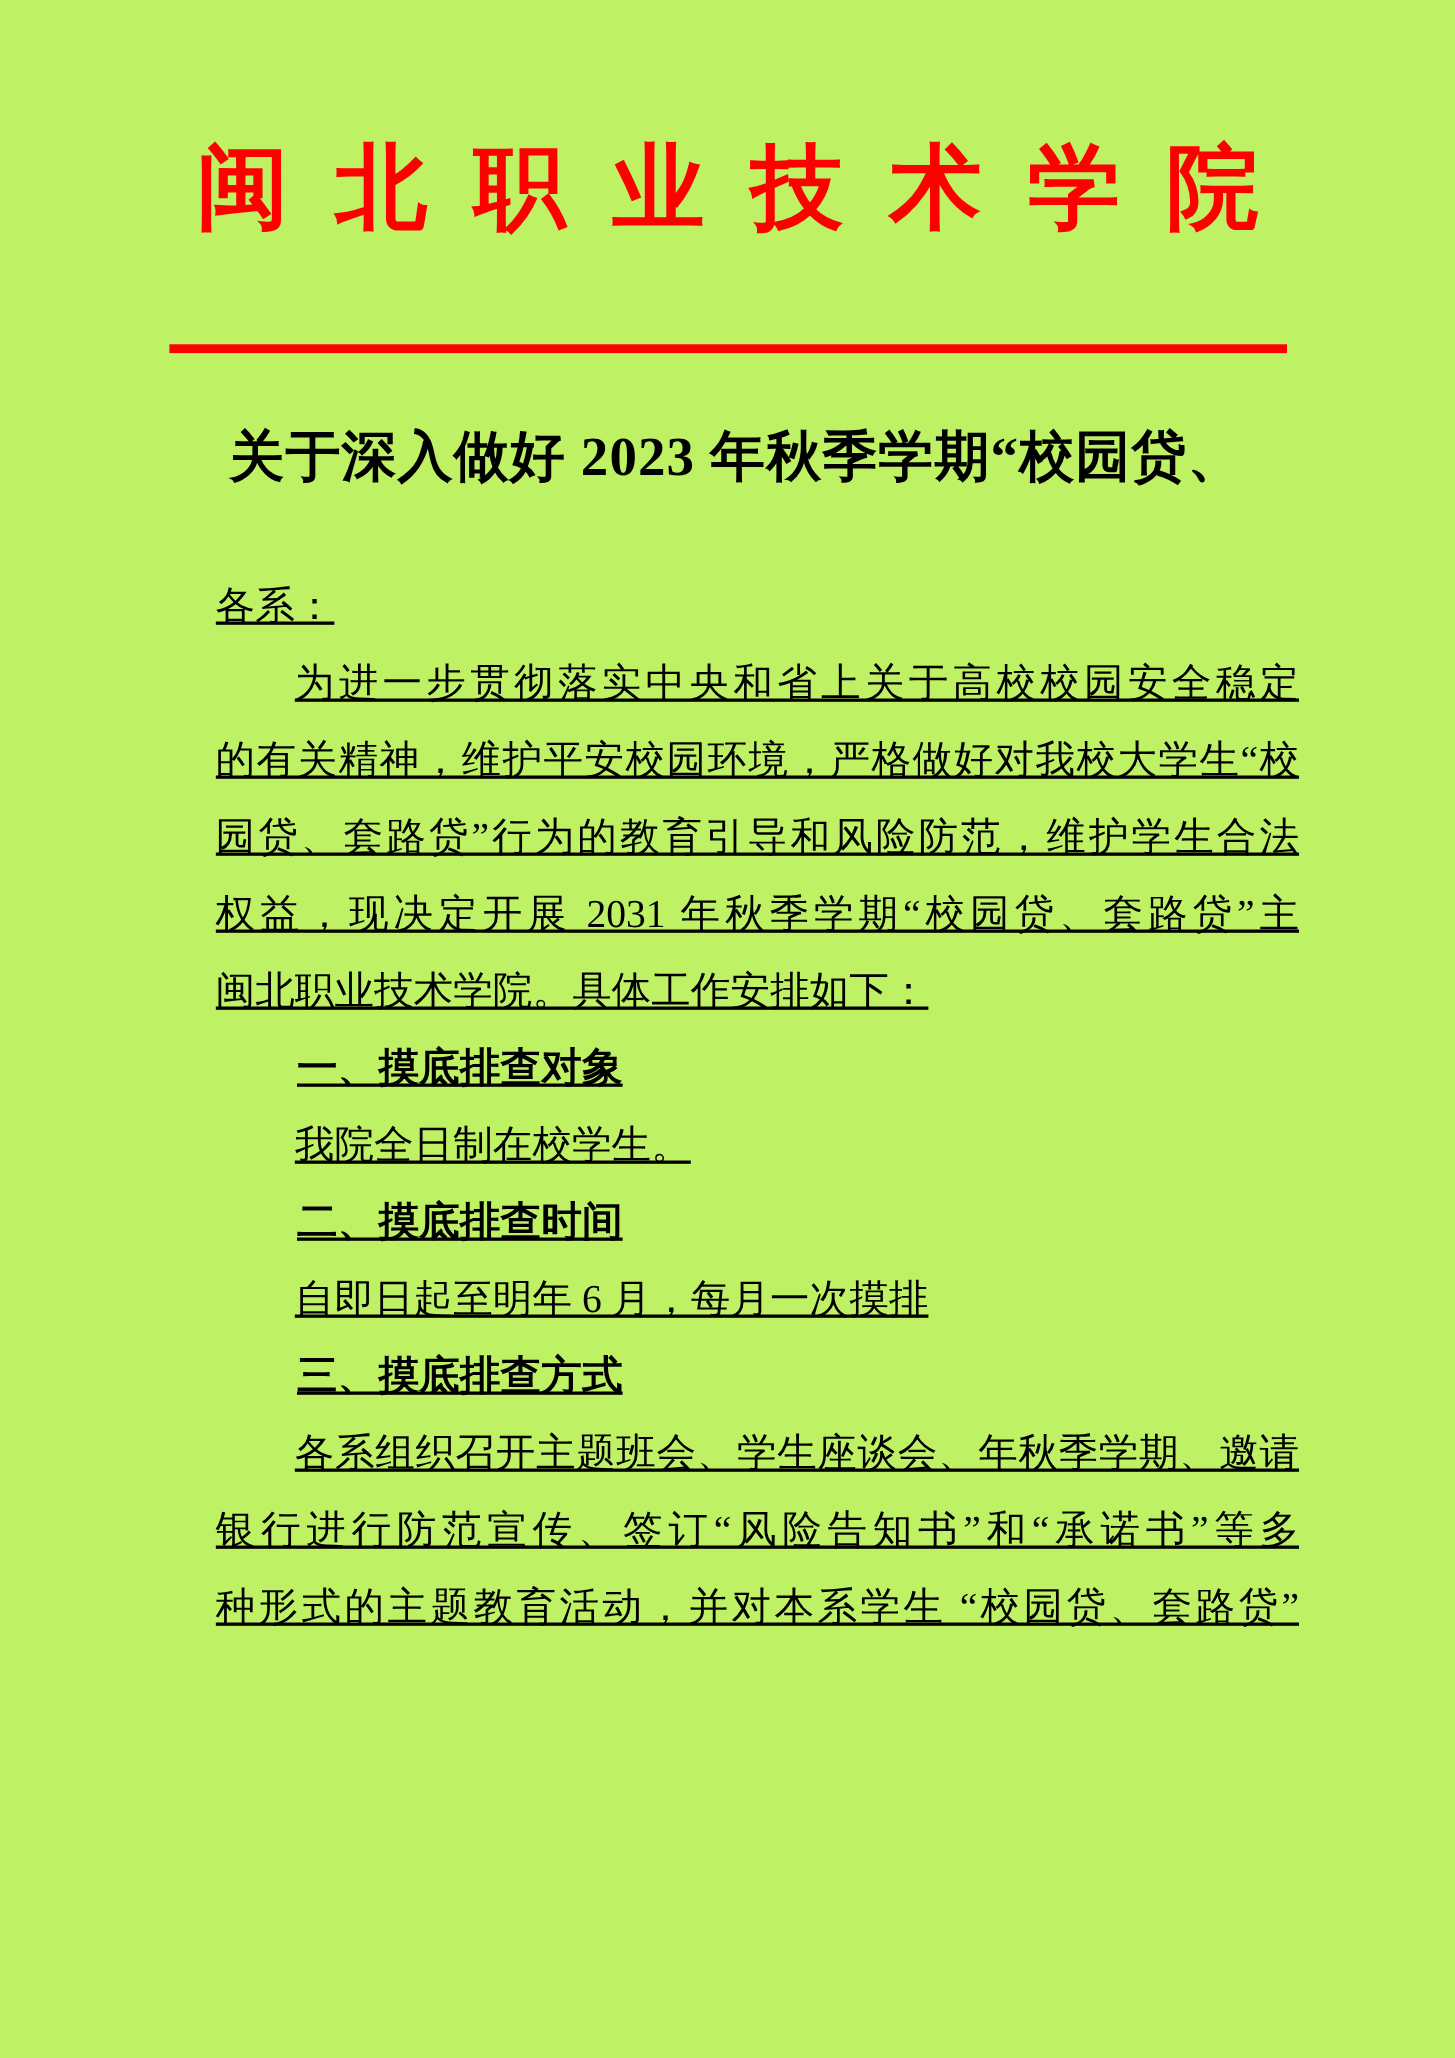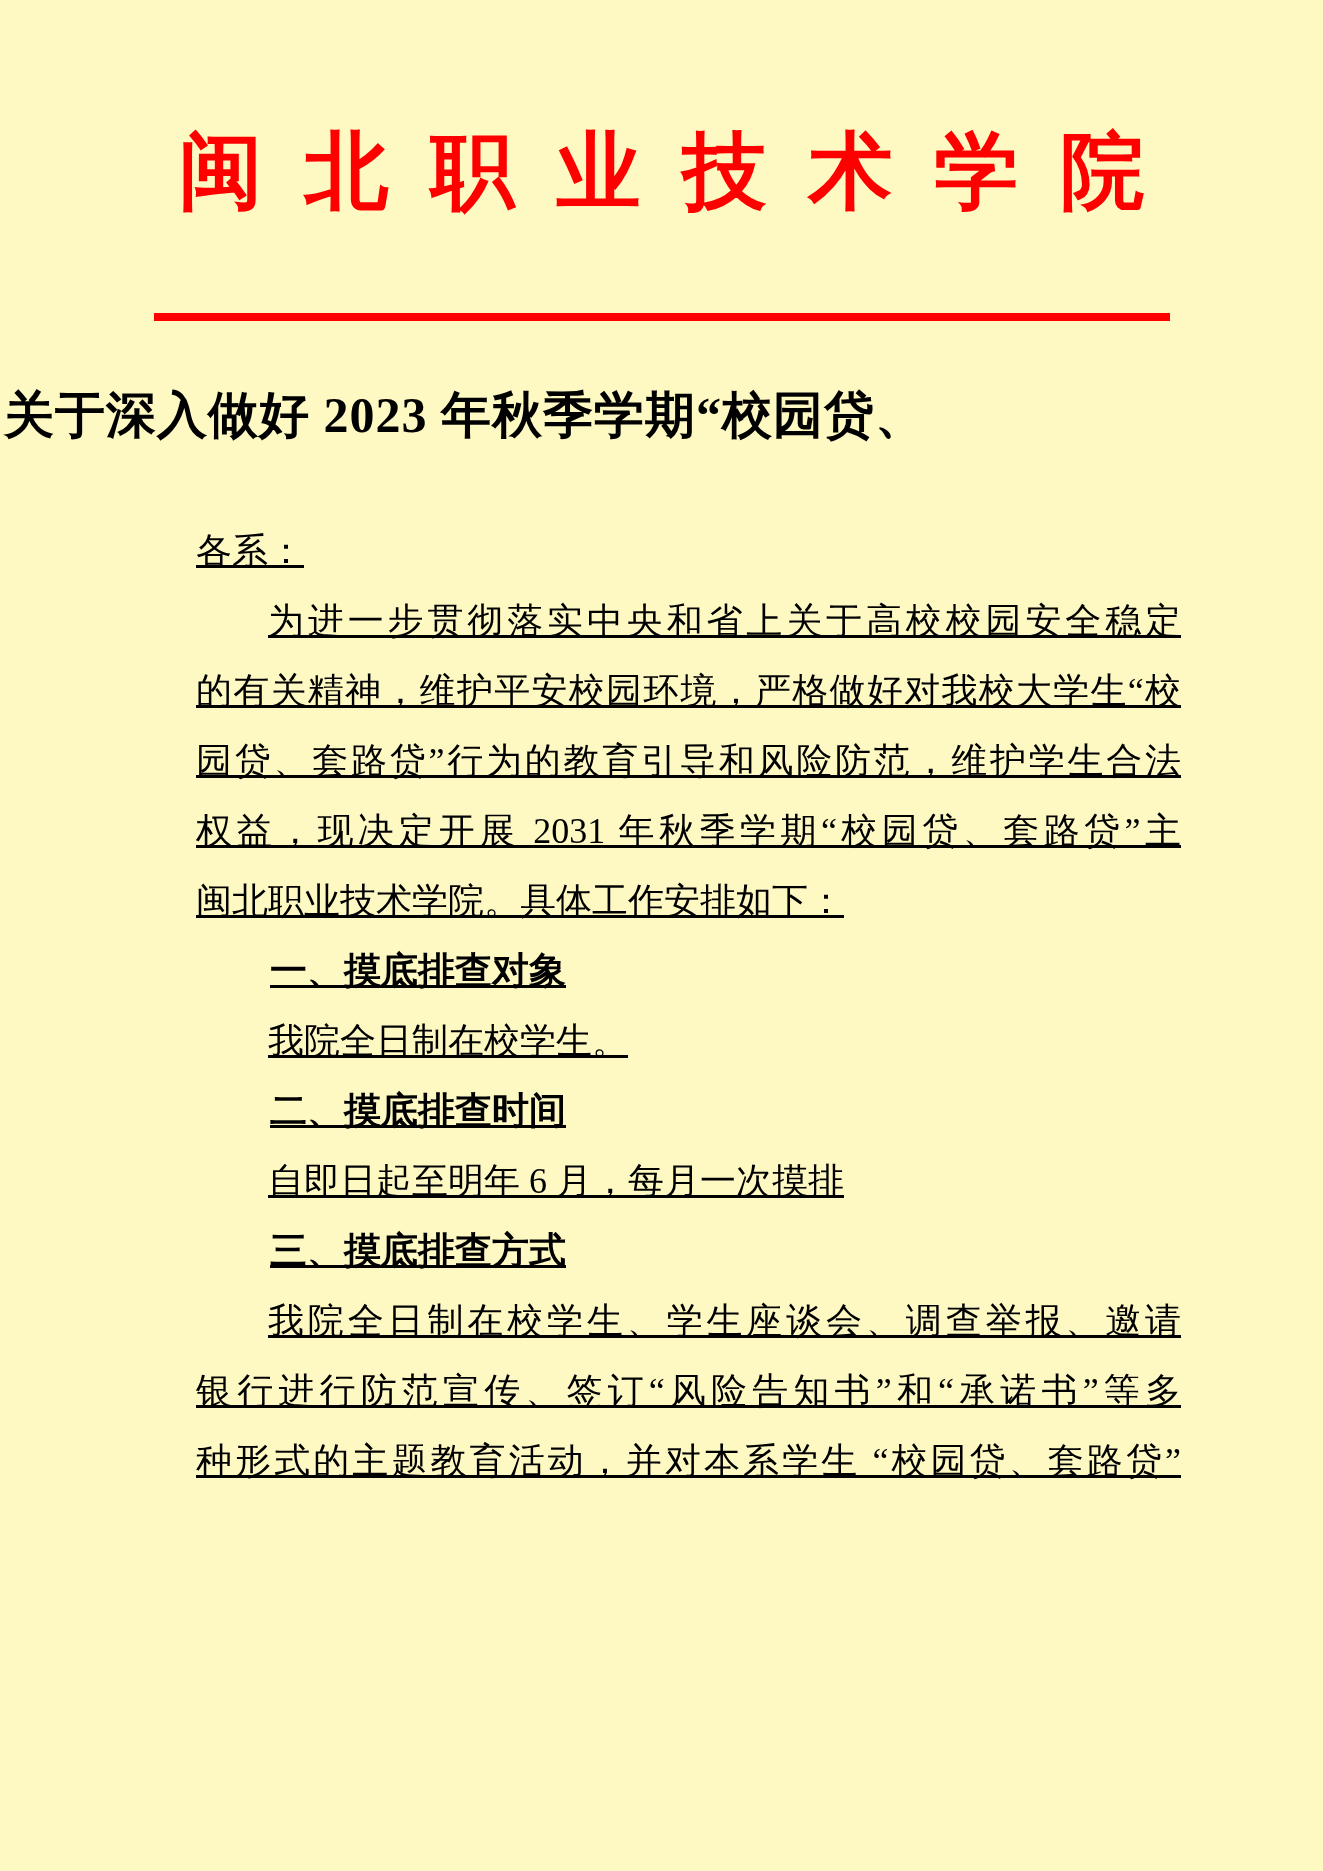--- a/index.html
+++ b/index.html
@@ -29,22 +29,22 @@
     white-space: nowrap;
     color: #FF0000;
   }
   .red-rule {
     width: 1016px;
     height: 8px;
     margin: 99px auto 0 auto;
     background: #FF0000;
   }
   .doc-title {
-    margin: 58px 0 0 4px;
-    text-align: left;
+    margin: 58px 0 0 16px;
+    text-align: center;
     font-family: "Liberation Serif", "DejaVu Serif", serif;
     font-weight: bold;
     font-size: 50px;
     line-height: 73px;
     letter-spacing: 1px;
     color: #000000;
   }
   .doc-body {
     width: 985px;
     margin: 64px 142px 0 196px;
@@ -66,21 +66,21 @@
   }
   .heading {
     font-family: "Liberation Sans", "DejaVu Sans", sans-serif;
     font-weight: bold;
     font-size: 37px;
   }
 </style>
 </head>
 <body>
 
-<div class="page" style="background: #fef9c3;">
+<div class="page" style="background: #bef264;">
 
   <div>
     <div class="letterhead-text" style="color: rgb(255, 0, 0);">闽北职业技术学院</div>
     <div class="red-rule" style="background: rgb(255, 0, 0);"></div>
   </div>
 
   <div class="doc-title">
     <div class="title-line">关于深入做好 2023 年秋季学期“校园贷、</div>
   </div>
 
@@ -95,19 +95,19 @@
     <div class="bline">闽北职业技术学院。具体工作安排如下：</div>
 
     <div class="bline heading indent">一、摸底排查对象</div>
     <div class="bline indent">我院全日制在校学生。</div>
 
     <div class="bline heading indent">二、摸底排查时间</div>
     <div class="bline indent">自即日起至明年 6 月，每月一次摸排</div>
 
     <div class="bline heading indent">三、摸底排查方式</div>
 
-    <div class="bline just indent">我院全日制在校学生、学生座谈会、调查举报、邀请</div>
+    <div class="bline just indent">各系组织召开主题班会、学生座谈会、年秋季学期、邀请</div>
     <div class="bline just">银行进行防范宣传、签订“风险告知书”和“承诺书”等多</div>
     <div class="bline just">种形式的主题教育活动，并对本系学生 “校园贷、套路贷”</div>
 
   </div>
 
 </div>
 
 </body></html>

